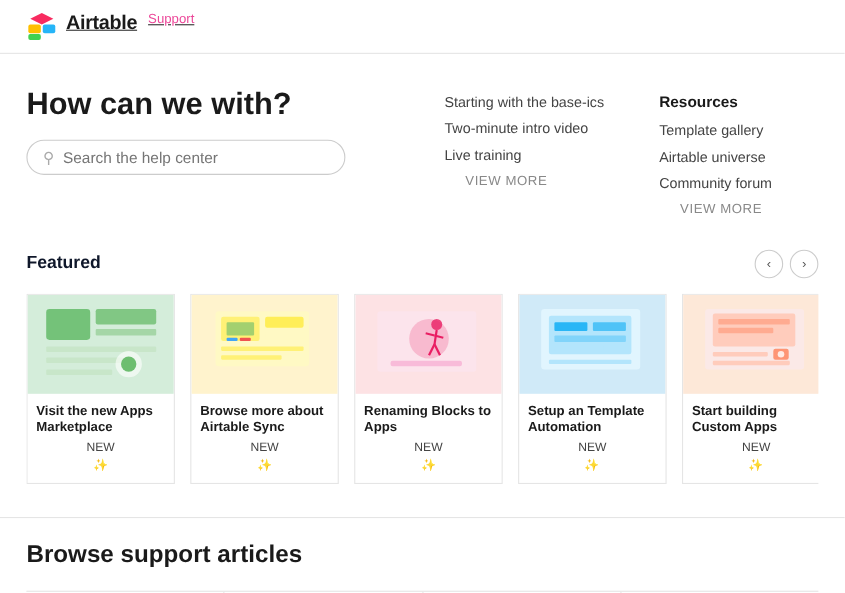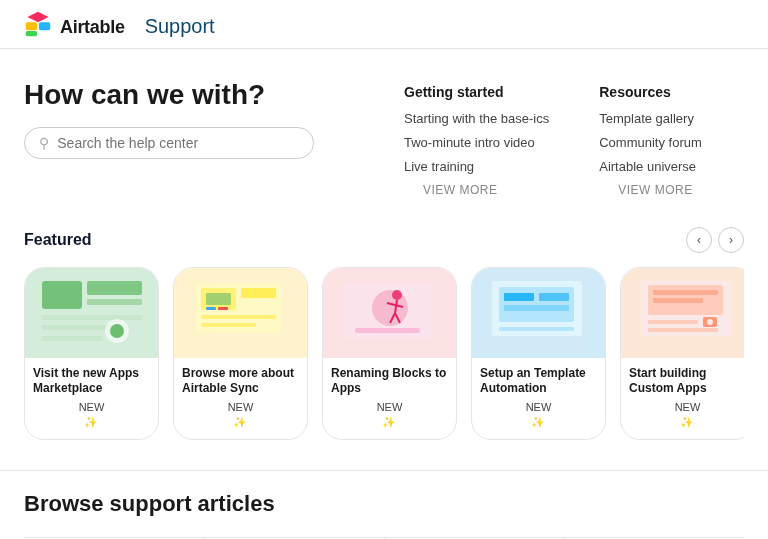--- a/index.html
+++ b/index.html
@@ -1,23 +1,23 @@
 <!DOCTYPE html>
 <html><head>
   <meta charset="utf-8">
   <style>
     * { box-sizing: border-box; margin: 0; padding: 0; }
     body { font-family: -apple-system, BlinkMacSystemFont, 'Segoe UI', Arial, sans-serif; background: #fff; color: #333; font-size: 14px; }
 
     
     .header { display: flex; align-items: center; padding: 10px 24px; border-bottom: 1px solid #e5e5e5; }
-    .logo { display: flex; align-items: flex-end; gap: 8px; }
+    .logo { display: flex; align-items: flex-start; gap: 8px; text-decoration: underline; }
     .logo-icon { width: 28px; height: 28px; }
     .logo-text { font-size: 18px; font-weight: 700; color: #1a1a1a; letter-spacing: -0.3px; }
-    .support-label { font-size: 20px; color: #0c4a6e; margin-left: 12px; }
+    .support-label { font-size: 12px; color: #ec4899; margin-left: 2px; }
 
     
     .hero-section { display: flex; padding: 30px 24px 20px; gap: 40px; }
     .hero-left { flex: 0 0 340px; }
     .hero-title { font-size: 28px; font-weight: 600; color: #1a1a1a; margin-bottom: 16px; }
     .search-box { display: flex; align-items: center; border: 1px solid #ccc; border-radius: 20px; padding: 7px 14px; width: 290px; background: #fff; }
     .search-box input { border: none; outline: none; font-size: 14px; color: #555; width: 100%; background: transparent; }
     .search-icon { color: #aaa; margin-right: 8px; font-size: 14px; }
 
     .hero-right { display: flex; gap: 50px; padding-top: 5px; }
@@ -26,21 +26,21 @@
     .view-more { font-size: 12px; color: #888; text-transform: uppercase; letter-spacing: 0.5px; margin-top: 4px; display: block; cursor: pointer; margin-left: 19px; }
 
     
     .featured-section { padding: 10px 24px 20px; }
     .featured-header { display: flex; align-items: center; justify-content: space-between; margin-bottom: 14px; }
     .featured-header h2 { font-size: 16px; font-weight: 600; color: #0f172a; }
     .nav-buttons { display: flex; gap: 6px; }
     .nav-btn { width: 26px; height: 26px; border-radius: 50%; border: 1px solid #ccc; background: #fff; display: flex; align-items: center; justify-content: center; cursor: pointer; font-size: 12px; color: #555; }
 
     .cards-row { display: flex; gap: 14px; overflow: hidden; }
-    .card { flex: 0 0 135px; border: 1px solid #e5e5e5; border-radius: 20px; overflow: hidden; cursor: pointer; }
+    .card { flex: 0 0 135px; border: 1px solid #e5e5e5; border-radius: 0; overflow: hidden; cursor: pointer; }
     .card-img { height: 90px; display: flex; align-items: center; justify-content: center; overflow: hidden; }
     .card-img.green { background: #d4edda; }
     .card-img.yellow { background: #fff3cd; }
     .card-img.pink { background: #fde2e4; }
     .card-img.blue { background: #d0eaf8; }
     .card-img.peach { background: #fde8d8; }
 
     .card-body { padding: 8px 8px 10px; }
     .card-title { font-size: 12px; font-weight: 600; color: #1a1a1a; line-height: 1.3; margin-bottom: 4px; }
     .card-badge { font-size: 11px; color: #666; display: flex; align-items: center; gap: 3px; flex-direction: column; }
@@ -73,31 +73,30 @@
 <div class="hero-section">
   <div class="hero-left">
     <h1 class="hero-title">How can we with?</h1>
     <div class="search-box">
       <span class="search-icon">⚲</span>
       <input type="text" placeholder="Search the help center" style="">
     </div>
   </div>
   <div class="hero-right">
     <div class="hero-col">
-      <h3>Getting started</h3>
       <a href="#">Starting with the base-ics</a>
       <a href="#">Two-minute intro video</a>
       <a href="#">Live training</a>
       <span class="view-more">VIEW MORE</span>
     </div>
     <div class="hero-col">
       <h3>Resources</h3>
       <a href="#">Template gallery</a>
+      <a href="#">Airtable universe</a>
       <a href="#">Community forum</a>
-      <a href="#">Airtable universe</a>
       <span class="view-more">VIEW MORE</span>
     </div>
   </div>
 </div>
 
 <div class="featured-section">
   <div class="featured-header">
     <h2>Featured</h2>
     <div class="nav-buttons">
       <button class="nav-btn">‹</button>

